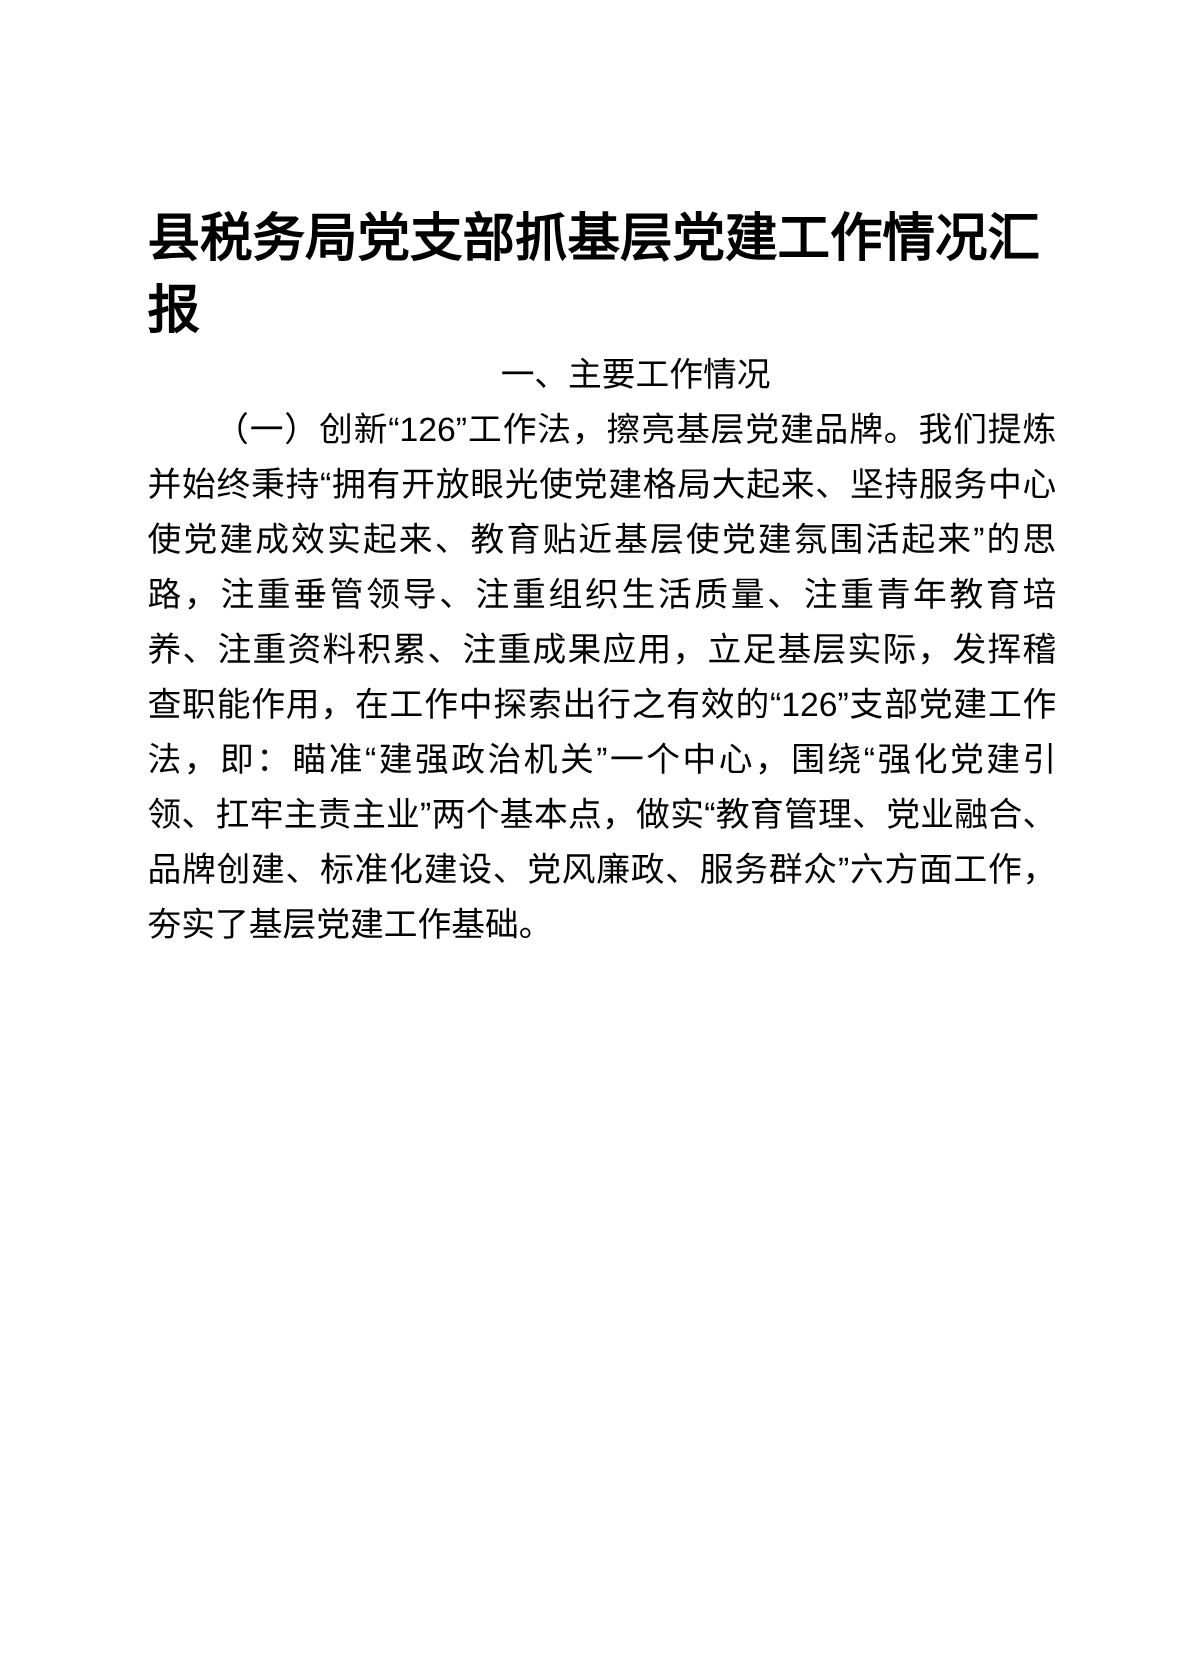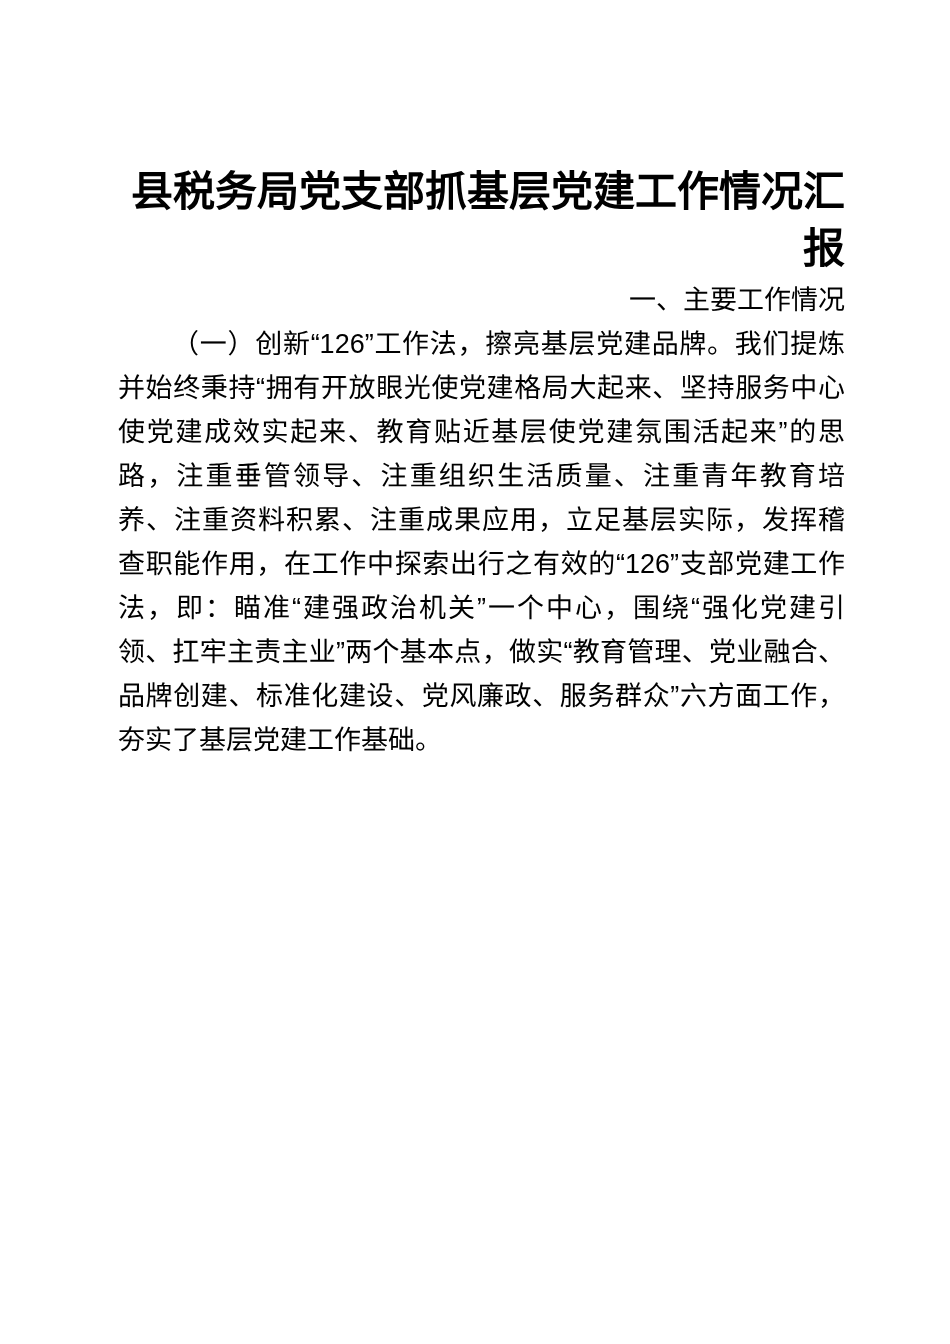--- a/index.html
+++ b/index.html
@@ -19,39 +19,39 @@
     background: #ffffff;
     color: #000000;
     overflow: hidden;
   }
   .doc-title {
     margin: 0;
     font-family: "Liberation Serif", "DejaVu Serif", serif;
     font-weight: bold;
     font-size: 42px;
     line-height: 57px;
-    text-align: right;
+    text-align: left;
     color: #000000;
   }
   .doc-body {
     margin: 0;
   }
   .para {
     margin: 0;
     font-family: "Liberation Sans", "DejaVu Sans", sans-serif;
     font-size: 27px;
     line-height: 44px;
     color: #000000;
     text-align: justify;
     text-justify: inter-character;
     text-indent: 2em;
     word-break: break-all;
   }
   .para.heading {
-    text-align: right;
+    text-align: center;
   }
 </style>
 </head>
 <body>
 
 <div class="page">
   <h1 class="doc-title">县税务局党支部抓基层党建工作情况汇报</h1>
   <div class="doc-body" id="doc-body">
       <p class="para heading">一、主要工作情况</p>
       <p class="para">（一）创新“126”工作法，擦亮基层党建品牌。我们提炼并始终秉持“拥有开放眼光使党建格局大起来、坚持服务中心使党建成效实起来、教育贴近基层使党建氛围活起来”的思路，注重垂管领导、注重组织生活质量、注重青年教育培养、注重资料积累、注重成果应用，立足基层实际，发挥稽查职能作用，在工作中探索出行之有效的“126”支部党建工作法，即：瞄准“建强政治机关”一个中心，围绕“强化党建引领、扛牢主责主业”两个基本点，做实“教育管理、党业融合、品牌创建、标准化建设、党风廉政、服务群众”六方面工作，夯实了基层党建工作基础。</p>

